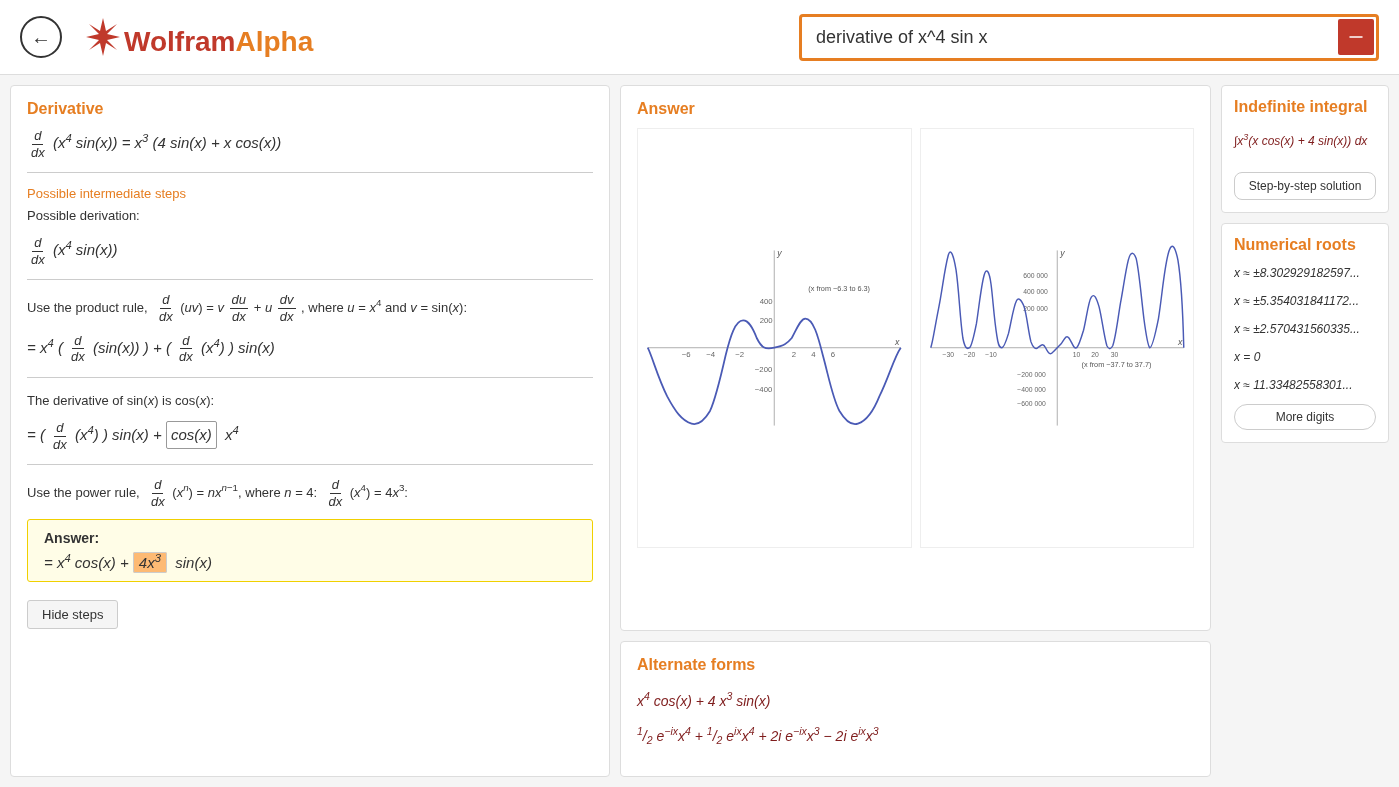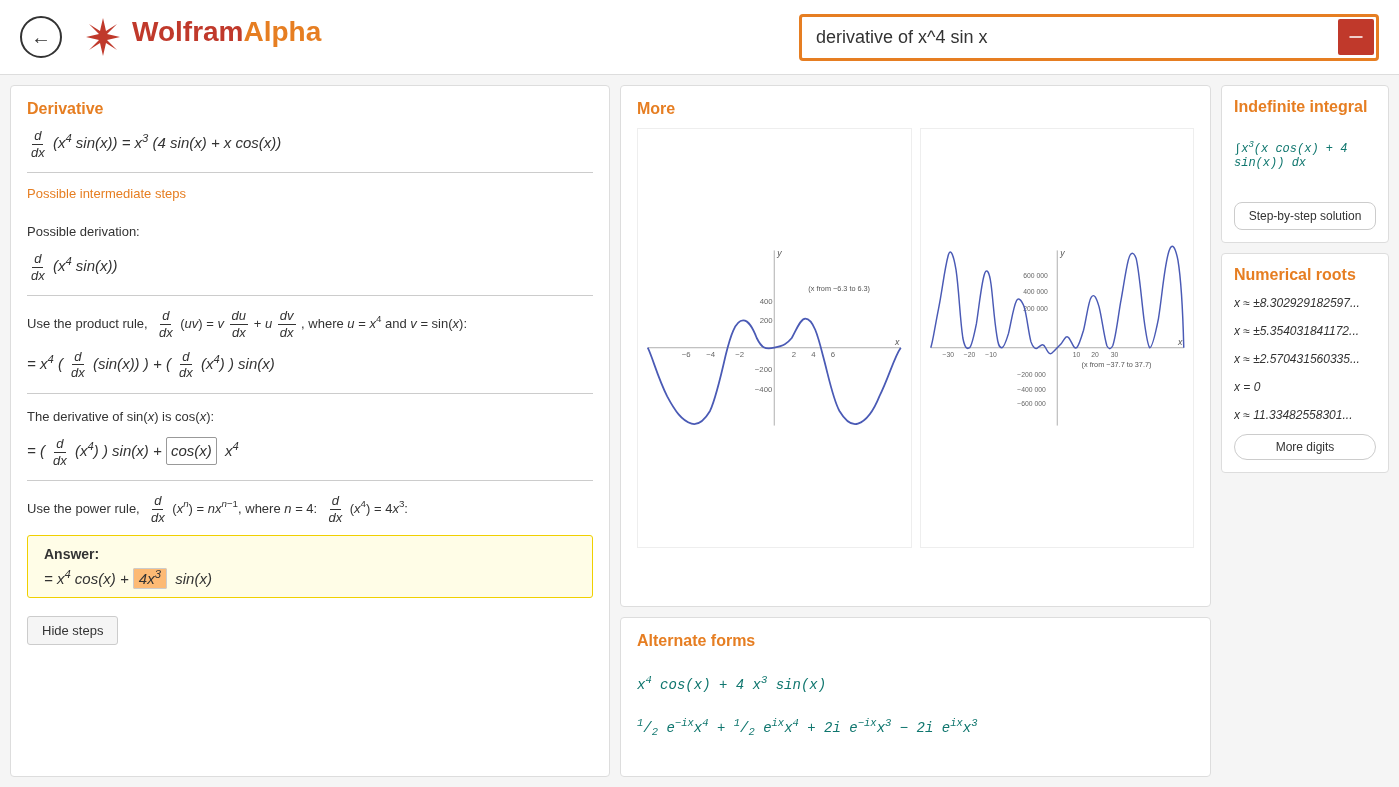--- a/index.html
+++ b/index.html
@@ -26,21 +26,21 @@
       border-radius: 50%;
       border: 2px solid #333;
       display: flex; align-items: center; justify-content: center;
       cursor: pointer;
       font-size: 20px;
       color: #333;
       background: #fff;
       flex-shrink: 0;
     }
     .logo {
-      display: flex; align-items: flex-start; gap: 8px;
+      display: flex; align-items: flex-end; gap: 0;
       flex-shrink: 0;
     }
     .logo-icon {
       width: 42px; height: 42px;
     }
     .logo-text {
       font-size: 28px; font-weight: bold;
     }
     .logo-wolfram { color: #c0392b; }
     .logo-alpha { color: #e67e22; }
@@ -128,21 +128,21 @@
     }
     .fraction .num { border-bottom: 1px solid #333; padding: 0 2px; line-height: 1.2; }
     .fraction .den { padding: 0 2px; line-height: 1.2; }
 
     .intermediate-link {
       color: #e67e22;
       font-size: 13px;
       cursor: pointer;
       text-decoration: none;
       display: inline-block;
-      margin-bottom: 20px;
+      margin-bottom: 4px;
     }
 
     .divider {
       border: none;
       border-top: 1px solid #ccc;
       margin: 12px 0;
     }
 
     .step-text {
       font-size: 13px;
@@ -228,23 +228,22 @@
       height: 100%;
     }
 
     .alt-panel {
       flex-shrink: 0;
     }
 
     .alt-math {
       font-style: italic;
       font-size: 14px;
-      margin: 24px 0;
-      color: #0f766e;
-      font-family: Liberation Mono, monospace;
+      margin: 16px 0;
+      color: #7f1d1d;
     }
 
     
     .right-panel {
       width: 168px;
       flex-shrink: 0;
       display: flex;
       flex-direction: column;
       gap: 10px;
       overflow-y: auto;
@@ -435,21 +434,21 @@
         &nbsp;sin(<i>x</i>)
       </div>
     </div>
 
     <button class="hide-steps-btn">Hide steps</button>
   </div>
 
   <div class="middle-panel">
 
     <div class="panel plots-panel">
-      <div class="panel-title">More</div>
+      <div class="panel-title">Answer</div>
       <div class="plot-container">
 
         <div class="plot-area">
           <svg class="plot-svg" viewBox="0 0 280 200">
 
             <line x1="140" y1="10" x2="140" y2="190" stroke="#999" stroke-width="0.8"></line>
             <line x1="10" y1="110" x2="270" y2="110" stroke="#999" stroke-width="0.8"></line>
 
             <text x="143" y="16" font-size="9" fill="#555" font-style="italic">y</text>
             <text x="264" y="107" font-size="9" fill="#555" font-style="italic">x</text>

